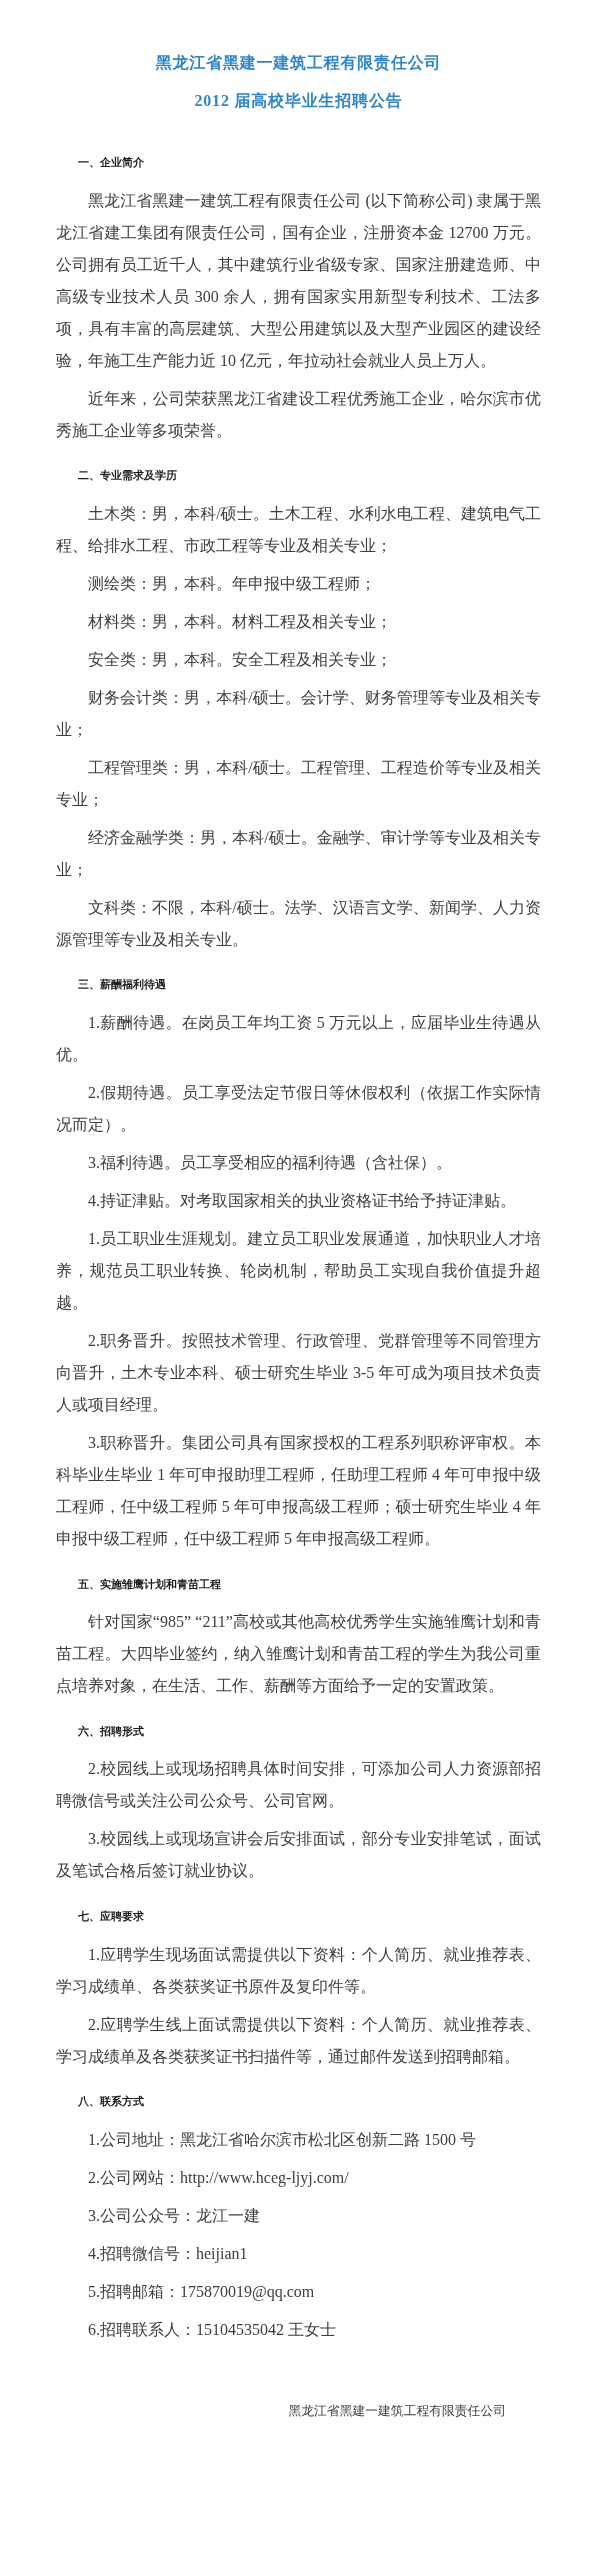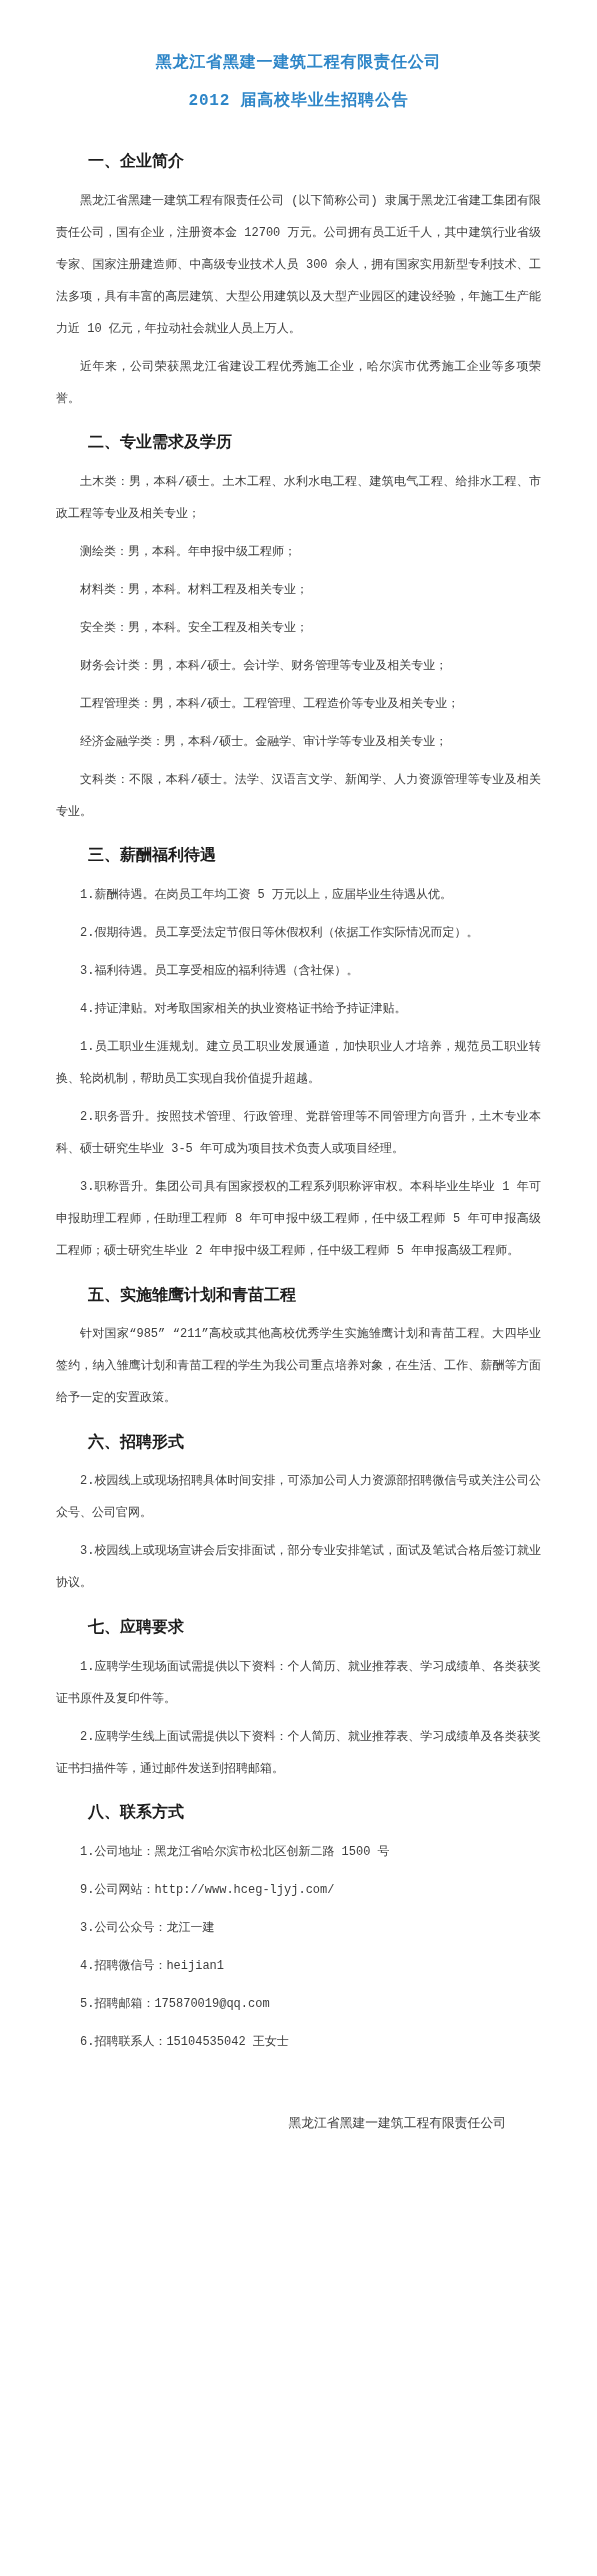--- a/index.html
+++ b/index.html
@@ -8,42 +8,42 @@
     --body-text:#3d3d3d;
   }
   html,body{margin:0;padding:0;background:#ffffff;}
   .page{
     width:597px;
     min-height:2576px;
     box-sizing:border-box;
     margin:0 auto;
     background:#ffffff;
     padding:44px 56px 53px 56px;
-    font-family:Liberation Mono, monospace;
+    font-family:Liberation Serif, serif;
     color:var(--body-text);
   }
   .title-block{text-align:center;margin-bottom:33px;}
   .title-line{
     color:var(--accent);
     font-weight:700;
     font-size:16px;
     line-height:38px;
     letter-spacing:0.8px;
   }
   .section{margin:0;}
   .section-heading{
     color:var(--heading-text);
-    font-size:16px;
+    font-size:11px;
     font-weight:700;
     text-indent:2em;
     line-height:19.6px;
     margin:19.6px 0 12px 0;
   }
   .para{
-    font-size:12px;
+    font-size:16px;
     line-height:32px;
     text-indent:2em;
     text-align:justify;
     margin:0 0 6px 0;
     color:var(--body-text);
   }
   .footer{
     margin-top:48px;
     text-align:right;
     padding-right:35px;
@@ -84,21 +84,21 @@
     <div class="section-heading">三、薪酬福利待遇</div>
     <p class="para">1.薪酬待遇。在岗员工年均工资 5 万元以上，应届毕业生待遇从优。</p>
     <p class="para">2.假期待遇。员工享受法定节假日等休假权利（依据工作实际情况而定）。</p>
     <p class="para">3.福利待遇。员工享受相应的福利待遇（含社保）。</p>
     <p class="para">4.持证津贴。对考取国家相关的执业资格证书给予持证津贴。</p>
   </div>
 
   <div class="section">
     <p class="para">1.员工职业生涯规划。建立员工职业发展通道，加快职业人才培养，规范员工职业转换、轮岗机制，帮助员工实现自我价值提升超越。</p>
     <p class="para">2.职务晋升。按照技术管理、行政管理、党群管理等不同管理方向晋升，土木专业本科、硕士研究生毕业 3-5 年可成为项目技术负责人或项目经理。</p>
-    <p class="para">3.职称晋升。集团公司具有国家授权的工程系列职称评审权。本科毕业生毕业 1 年可申报助理工程师，任助理工程师 8 年可申报中级工程师，任中级工程师 5 年可申报高级工程师；硕士研究生毕业 2 年申报中级工程师，任中级工程师 5 年申报高级工程师。</p>
+    <p class="para">3.职称晋升。集团公司具有国家授权的工程系列职称评审权。本科毕业生毕业 1 年可申报助理工程师，任助理工程师 4 年可申报中级工程师，任中级工程师 5 年可申报高级工程师；硕士研究生毕业 4 年申报中级工程师，任中级工程师 5 年申报高级工程师。</p>
   </div>
 
   <div class="section">
     <div class="section-heading">五、实施雏鹰计划和青苗工程</div>
     <p class="para">针对国家“985” “211”高校或其他高校优秀学生实施雏鹰计划和青苗工程。大四毕业签约，纳入雏鹰计划和青苗工程的学生为我公司重点培养对象，在生活、工作、薪酬等方面给予一定的安置政策。</p>
   </div>
 
   <div class="section">
     <div class="section-heading">六、招聘形式</div>
     <p class="para">2.校园线上或现场招聘具体时间安排，可添加公司人力资源部招聘微信号或关注公司公众号、公司官网。</p>
@@ -107,21 +107,21 @@
 
   <div class="section">
     <div class="section-heading">七、应聘要求</div>
     <p class="para">1.应聘学生现场面试需提供以下资料：个人简历、就业推荐表、学习成绩单、各类获奖证书原件及复印件等。</p>
     <p class="para">2.应聘学生线上面试需提供以下资料：个人简历、就业推荐表、学习成绩单及各类获奖证书扫描件等，通过邮件发送到招聘邮箱。</p>
   </div>
 
   <div class="section">
     <div class="section-heading">八、联系方式</div>
     <p class="para">1.公司地址：黑龙江省哈尔滨市松北区创新二路 1500 号</p>
-    <p class="para">9.公司网站：http://www.hceg-ljyj.com/</p>
+    <p class="para">2.公司网站：http://www.hceg-ljyj.com/</p>
     <p class="para">3.公司公众号：龙江一建</p>
     <p class="para">4.招聘微信号：heijian1</p>
     <p class="para">5.招聘邮箱：175870019@qq.com</p>
     <p class="para">6.招聘联系人：15104535042 王女士</p>
   </div>
 
   <div class="footer">
     <div>黑龙江省黑建一建筑工程有限责任公司</div>
   </div>
 

